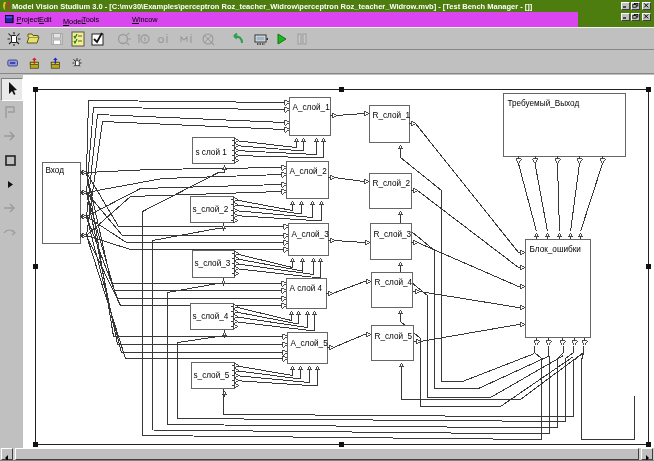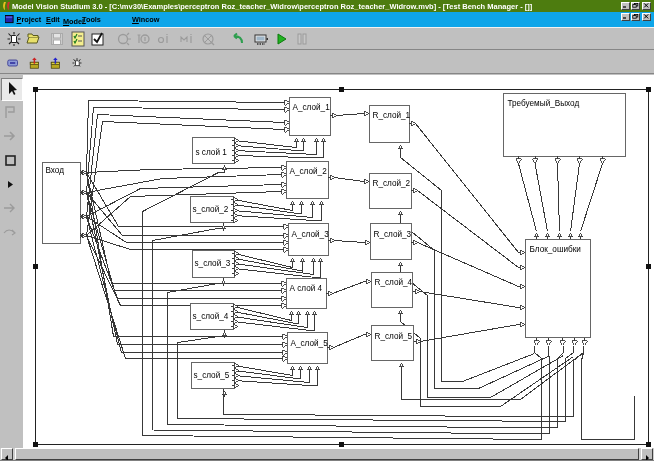--- a/index.html
+++ b/index.html
@@ -18,27 +18,27 @@
       </svg></div>
     <div style="position:absolute;left:631px;top:2px;width:9px;height:8px;background:#c0c0c0;border:1px solid;border-color:#fff #404040 #404040 #fff;box-sizing:border-box;font-size:6px;line-height:6px;text-align:center;color:#000;font-family:'Liberation Sans',sans-serif;"><svg width="7" height="5" viewBox="0 0 7 5">
         <rect x="2.4" y="0.4" width="3.4" height="2.6" fill="none" stroke="#000" stroke-width="0.8"></rect>
         <rect x="0.8" y="1.6" width="3.4" height="2.6" fill="#c0c0c0" stroke="#000" stroke-width="0.8"></rect>
       </svg></div>
     <div style="position:absolute;left:642px;top:2px;width:9px;height:8px;background:#c0c0c0;border:1px solid;border-color:#fff #404040 #404040 #fff;box-sizing:border-box;font-size:6px;line-height:6px;text-align:center;color:#000;font-family:'Liberation Sans',sans-serif;"><svg width="7" height="5" viewBox="0 0 7 5">
         <path d="M1.2,0.4 L5.2,4.4 M5.2,0.4 L1.2,4.4" stroke="#000" stroke-width="1"></path>
       </svg></div>
 </div>
 
-<div class="abs" style="left:0;top:12px;width:654px;height:15px;background:#0ea5e9;font-size:7.3px;color:#000;font-weight:bold;">
+<div class="abs" style="left:0;top:12px;width:578px;height:15px;background:#d946ef;font-size:7.3px;color:#000;">
  <svg class="abs" style="left:5px;top:3px" width="9" height="9" viewBox="0 0 10 9">
    <rect x="0" y="0" width="9" height="8" fill="#2222aa" stroke="#000"></rect>
    <rect x="1" y="1" width="7" height="2" fill="#5555dd"></rect>
  </svg>
  <span style="position:absolute;left:16.5px;top:3px;"><u>P</u>roject</span>
-    <span style="position:absolute;left:46px;top:3px;"><u>E</u>dit</span>
+    <span style="position:absolute;left:39px;top:3px;"><u>E</u>dit</span>
     <span style="position:absolute;left:63px;top:5px;"><u>M</u>odel</span>
     <span style="position:absolute;left:82px;top:3px;"><u>T</u>ools</span>
     <span style="position:absolute;left:132px;top:3px;"><u>W</u>incow</span>
     <span style="position:absolute;left:147px;top:3px;margin-top:12px;"><u>H</u>elp</span>
  <div style="position:absolute;left:621px;top:1px;width:9px;height:8px;background:#c0c0c0;border:1px solid;border-color:#fff #404040 #404040 #fff;box-sizing:border-box;font-size:6px;line-height:6px;text-align:center;color:#000;font-family:'Liberation Sans',sans-serif;"><svg width="7" height="5" viewBox="0 0 7 5">
         <rect x="1" y="3.4" width="3" height="1.2" fill="#000"></rect>
       </svg></div>
     <div style="position:absolute;left:631px;top:1px;width:9px;height:8px;background:#c0c0c0;border:1px solid;border-color:#fff #404040 #404040 #fff;box-sizing:border-box;font-size:6px;line-height:6px;text-align:center;color:#000;font-family:'Liberation Sans',sans-serif;"><svg width="7" height="5" viewBox="0 0 7 5">
         <rect x="2.4" y="0.4" width="3.4" height="2.6" fill="none" stroke="#000" stroke-width="0.8"></rect>
         <rect x="0.8" y="1.6" width="3.4" height="2.6" fill="#c0c0c0" stroke="#000" stroke-width="0.8"></rect>

